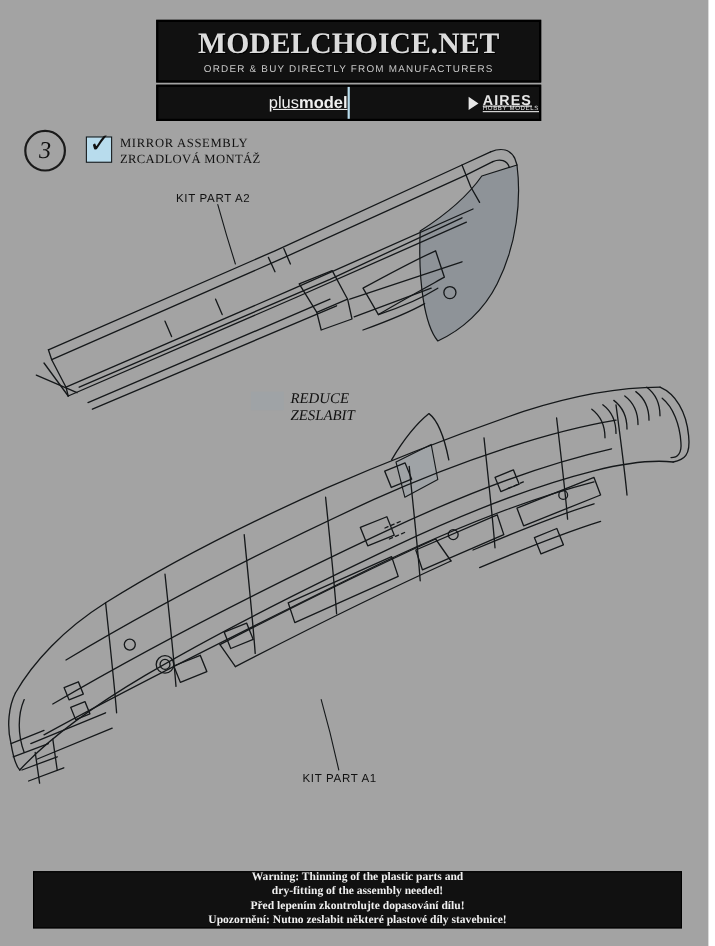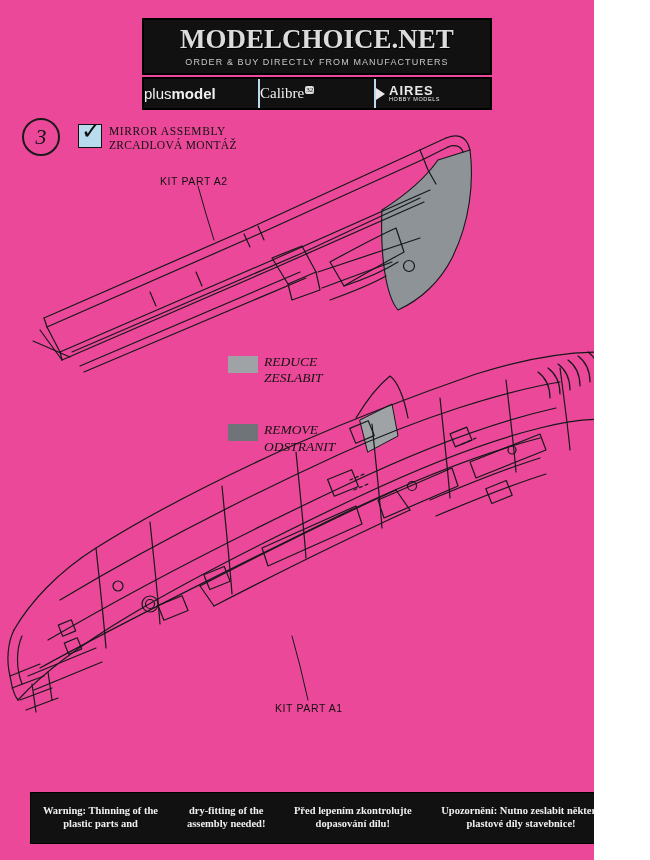--- a/index.html
+++ b/index.html
@@ -8,23 +8,23 @@
   }
   body {
     width: 650px;
     height: 860px;
     background: #ffffff;
     font-family: "Liberation Serif", serif;
     overflow: hidden;
   }
   #sheet {
     position: relative;
-    width: 594px;
+    width: 644px;
     height: 860px;
-    background: #ec4899;
+    background: #a3a3a3;
     overflow: hidden;
   }
 
   
   #header-block {
     position: absolute;
     left: 142px;
     top: 18px;
     width: 350px;
     height: 92px;
@@ -71,21 +71,22 @@
     align-items: center;
   }
   .partner {
     position: relative;
     flex: 1 1 0;
     text-align: center;
     color: #e8e8e8;
     height: 100%;
     display: flex;
     align-items: center;
-    justify-content: flex-start;
+    justify-content: flex-end;
+    text-decoration: underline;
   }
   .partner + .partner {
     border-left: 2px solid #b8dced;
   }
   .p1-text {
     font-family: "Liberation Sans", sans-serif;
     font-size: 15px;
     color: #f0f0f0;
   }
   .p1-text b { font-weight: bold; }
@@ -244,21 +245,21 @@
   #warning-box {
     position: absolute;
     left: 30px;
     top: 792px;
     width: 590px;
     height: 52px;
     background: #111111;
     border: 1px solid #000;
     box-sizing: border-box;
     display: flex;
-    flex-direction: row;
+    flex-direction: column;
     align-items: center;
     justify-content: center;
     padding: 3px 0;
   }
   .warn-line {
     color: #f0f0f0;
     font-family: "Liberation Serif", serif;
     font-size: 10.5px;
     line-height: 1.23;
     text-align: center;
@@ -272,25 +273,20 @@
 
   <div id="header-block">
     <div id="brand-bar">
       <div id="brand-title">MODELCHOICE.NET</div>
       <div id="brand-sub">ORDER &amp; BUY DIRECTLY FROM MANUFACTURERS</div>
     </div>
     <div id="partner-bar">
       <div class="partner">
         <span class="p1-text">
           <span>plus</span><b>model</b>
-        </span>
-      </div>
-      <div class="partner">
-        <span class="p2-text">
-          <span>Calibre</span><span class="p2-sup">32</span>
         </span>
       </div>
       <div class="partner">
         <span class="aires-wrap">
           <span class="aires-tri"></span>
           <span class="aires-txt">
             <div class="aires-name">AIRES</div>
             <div class="aires-sub">HOBBY MODELS</div>
           </span>
         </span>
@@ -449,27 +445,20 @@
   <div class="callout" id="callout-a1">KIT PART A1</div>
 
   <div id="legend">
     <div class="legend-row">
       <div class="legend-swatch" style="background:#9fa3a6;"></div>
       <div class="legend-text">
         <div>REDUCE</div>
         <div>ZESLABIT</div>
       </div>
     </div>
-    <div class="legend-row">
-      <div class="legend-swatch" style="background:#6f7478;"></div>
-      <div class="legend-text">
-        <div>REMOVE</div>
-        <div>ODSTRANIT</div>
-      </div>
-    </div>
   </div>
 
   <div id="warning-box">
     <div class="warn-line">Warning: Thinning of the plastic parts and</div>
     <div class="warn-line">dry-fitting of the assembly needed!</div>
     <div class="warn-line">Před lepením zkontrolujte dopasování dílu!</div>
     <div class="warn-line">Upozornění: Nutno zeslabit některé plastové díly stavebnice!</div>
   </div>
 
 </div>

